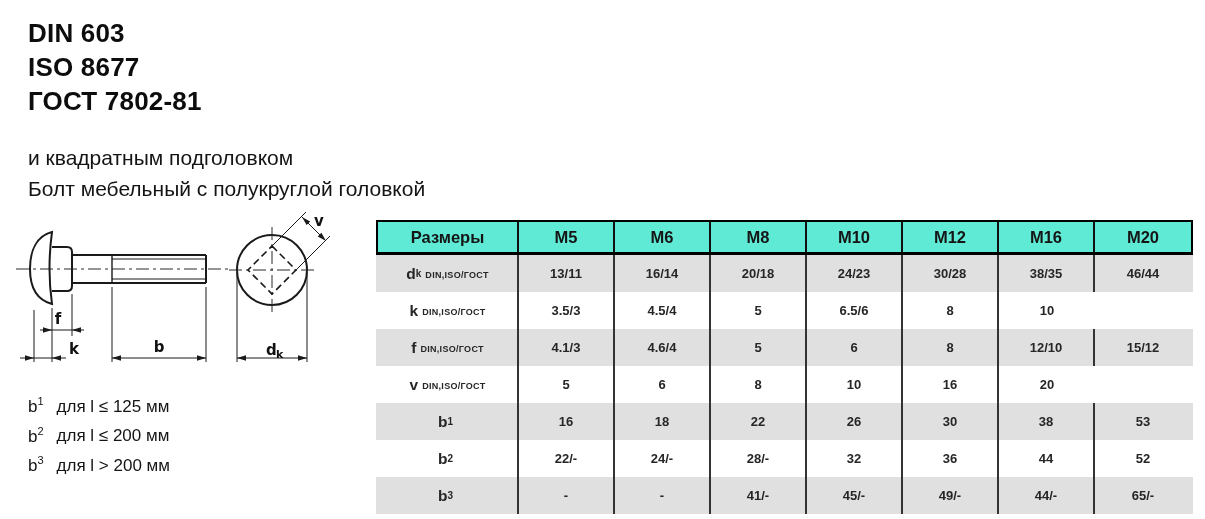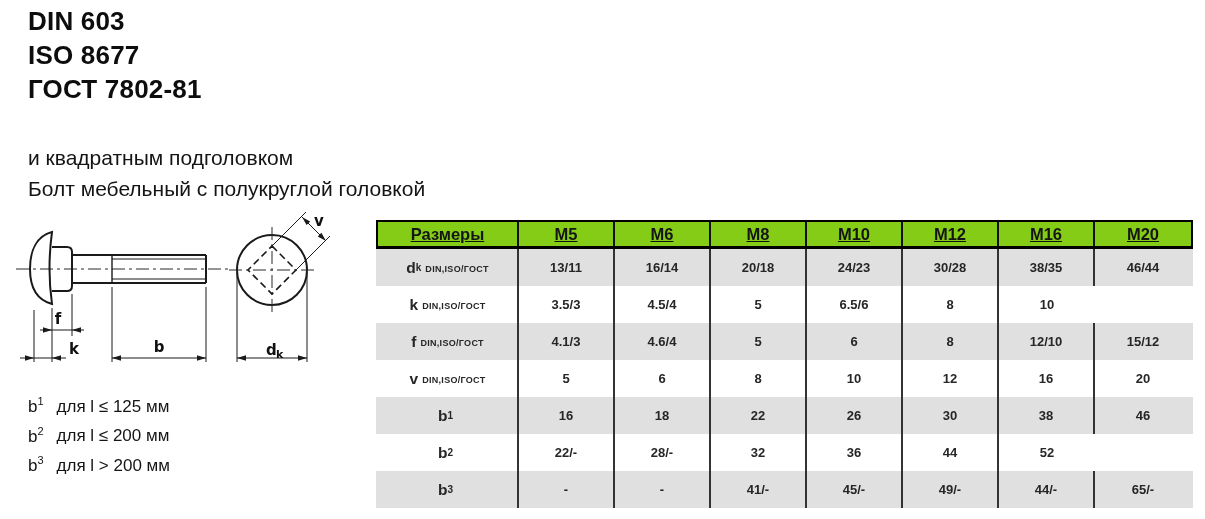--- a/index.html
+++ b/index.html
@@ -4,21 +4,21 @@
 <style>
   html,body{margin:0;padding:0;}
   body{
     width:1205px;height:519px;position:relative;background:#ffffff;
     font-family:"Liberation Sans","DejaVu Sans",sans-serif;color:#111;
     overflow:hidden;
   }
   *{box-sizing:border-box;}
 
   
-  .titles{position:absolute;left:28px;top:4px;}
+  .titles{position:absolute;left:28px;top:16px;}
   .titles div{font-size:26px;font-weight:700;line-height:34px;letter-spacing:0.2px;color:#0d0d0d;}
 
   .desc{position:absolute;left:28px;top:142px;font-size:21px;line-height:31px;color:#141414;}
 
   
   .footnotes{position:absolute;left:28px;top:389px;font-size:17px;line-height:24px;color:#141414;}
   .footnotes sup{font-size:11px;}
   .fn-text{margin-left:13px;}
 
   
@@ -30,21 +30,21 @@
   .cline{stroke:#2a2a2a;stroke-width:1;stroke-dasharray:13 4 3 4;fill:none;}
   .dash{stroke:#1a1a1a;stroke-width:1.6;stroke-dasharray:7 4;fill:none;}
   .arr{fill:#1a1a1a;stroke:none;}
   .dimlabel{font-family:"DejaVu Sans","Liberation Sans",sans-serif;font-weight:700;font-size:15px;fill:#111;}
   .dimlabel-small{font-family:"DejaVu Sans","Liberation Sans",sans-serif;font-weight:700;font-size:11px;fill:#111;}
 
   
   .dim-table{position:absolute;left:376px;top:220px;}
   .thead{
     display:grid;grid-template-columns:141px repeat(7,96px);
-    background:#84cc16;border:2px solid #000;border-bottom-width:3px;height:29px;text-decoration:underline;
+    background:#5eead4;border:2px solid #000;border-bottom-width:3px;height:35px;
   }
   .th{
     display:flex;align-items:center;justify-content:center;
     font-size:16.5px;font-weight:700;color:#151515;border-right:2px solid #111;
   }
   .th:last-child{border-right:none;}
   .tr{
     display:grid;grid-template-columns:141px repeat(7,96px);height:37px;
     border-left:2px solid transparent;border-right:2px solid transparent;
   }
@@ -202,47 +202,47 @@
   <div class="tr row-white">
     <div class="td label">
         <span>v</span>
         <sub></sub>
         <span class="qual">DIN,ISO/ГОСТ</span>
       </div>
     <div class="td">5</div>
     <div class="td">6</div>
     <div class="td">8</div>
     <div class="td">10</div>
-    <div class="td">12</div>
     <div class="td">16</div>
     <div class="td">20</div>
   </div>
 
   <div class="tr row-shaded">
     <div class="td label">
         <span>b</span>
         <sub>1</sub>
         <span class="qual"></span>
       </div>
     <div class="td">16</div>
     <div class="td">18</div>
     <div class="td">22</div>
     <div class="td">26</div>
     <div class="td">30</div>
     <div class="td">38</div>
-    <div class="td">46</div>
+    <div class="td">53</div>
   </div>
 
   <div class="tr row-white">
     <div class="td label">
         <span>b</span>
         <sub>2</sub>
         <span class="qual"></span>
       </div>
     <div class="td">22/-</div>
+    <div class="td">24/-</div>
     <div class="td">28/-</div>
     <div class="td">32</div>
     <div class="td">36</div>
     <div class="td">44</div>
     <div class="td">52</div>
   </div>
 
   <div class="tr row-shaded">
     <div class="td label">
         <span>b</span>

